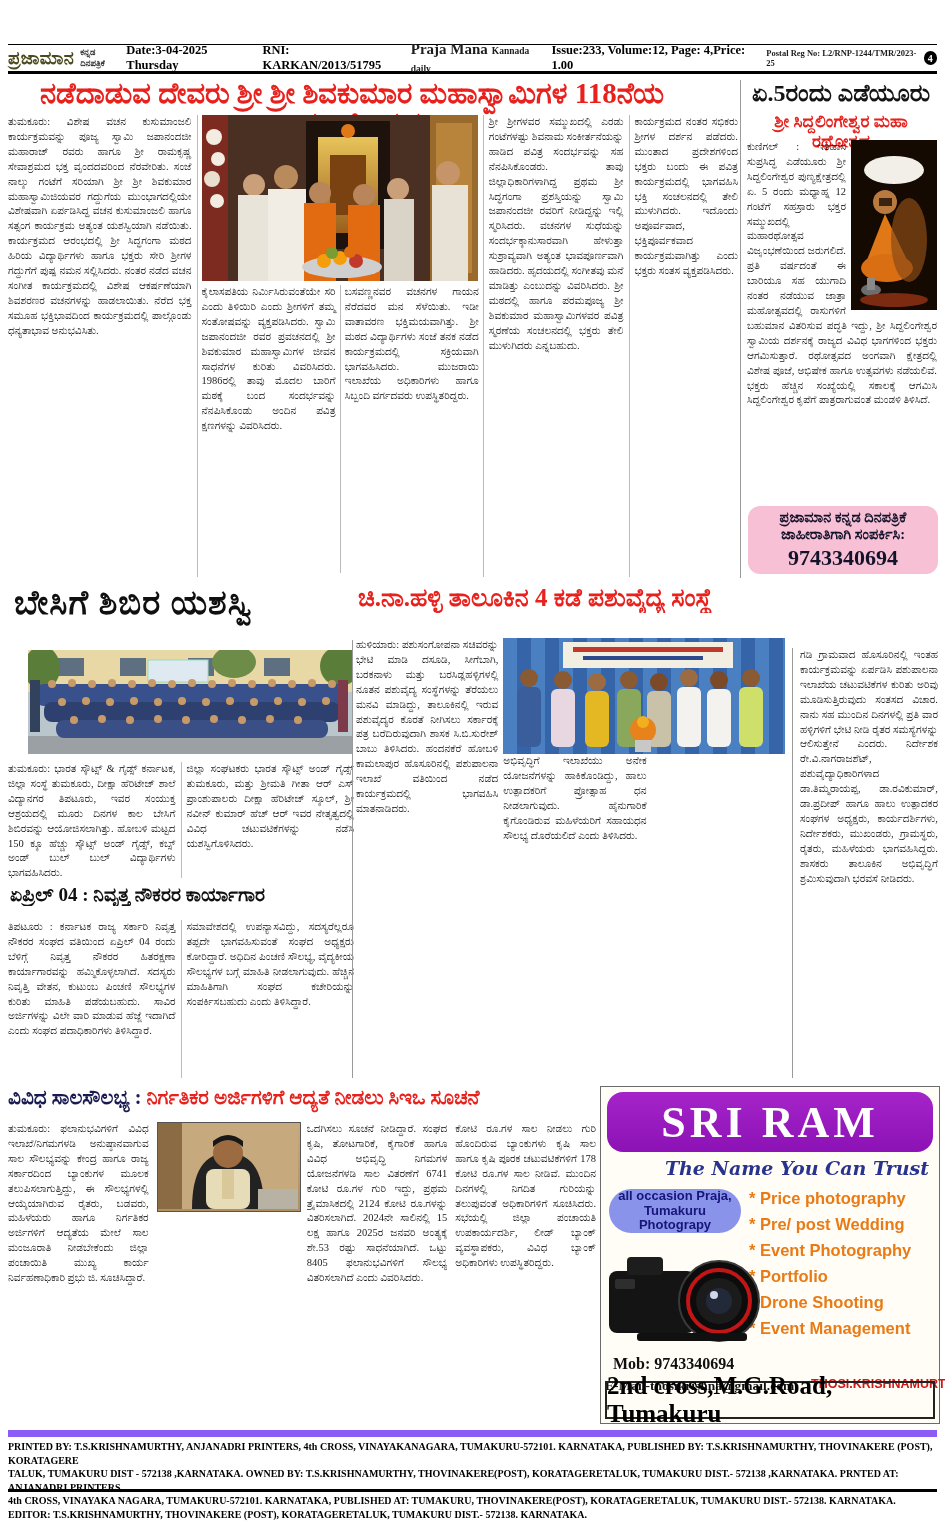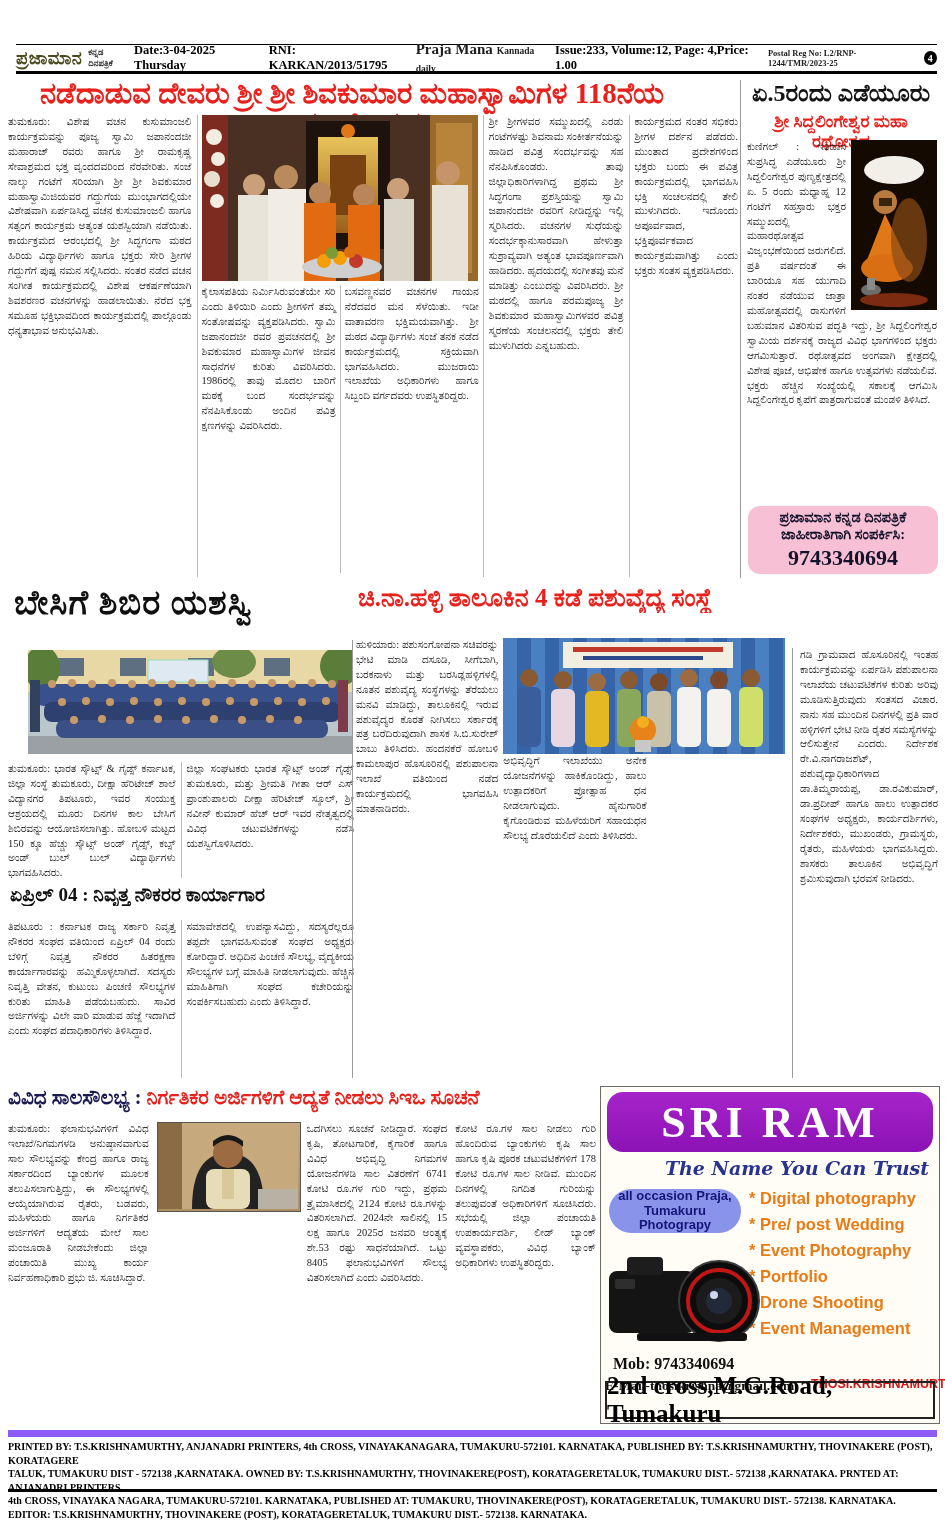--- a/index.html
+++ b/index.html
@@ -3,21 +3,21 @@
 <meta charset="utf-8">
 <style>
   html,body{margin:0;padding:0;background:#e9e9e9;}
   #page{position:relative;width:945px;height:1523px;background:#ffffff;margin:0 auto;
         font-family:"Liberation Serif",serif;color:#1d1d1d;overflow:hidden;}
 
   
   .masthead{position:absolute;left:8px;right:8px;top:44px;height:26px;
             border-top:1px solid #000;border-bottom:3px solid #000;
             display:flex;align-items:center;justify-content:space-between;gap:6px;
-            font-family:"Liberation Serif",serif;margin-left:8px;}
+            font-family:"Liberation Serif",serif;}
   .mh-logo{font-weight:bold;font-size:18px;color:#4a4a1e;letter-spacing:.5px;}
   .mh-logosub{font-size:8.5px;font-weight:bold;color:#333;}
   .mh-date,.mh-rni,.mh-issue{font-weight:bold;font-size:12.5px;color:#000;}
   .mh-name{font-size:15px;font-weight:bold;}
   .mh-namesmall{font-size:9.5px;font-weight:bold;}
   .mh-postal{font-size:8.5px;font-weight:bold;}
   .mh-badge{width:14px;height:14px;border-radius:50%;background:#000;color:#fff;
             font-size:10px;font-weight:bold;display:flex;align-items:center;justify-content:center;}
 
   
@@ -356,21 +356,21 @@
   <div class="ad">
     <div class="ad-banner">
       <span>SRI RAM</span>
     </div>
     <div class="ad-tagline">The Name You Can Trust</div>
     <div class="ad-pill">
       <span>all occasion Praja,</span>
       <span>Tumakuru Photograpy</span>
     </div>
     <div class="ad-services">
-      <div>* Digital photography</div>
+      <div>* Price photography</div>
       <div>* Pre/ post Wedding</div>
       <div>* Event Photography</div>
       <div>* Portfolio</div>
       <div>* Drone Shooting</div>
       <div>* Event Management</div>
     </div>
     <div class="ad-cam">
       <svg width="160" height="118" viewBox="0 0 160 118">
         <rect x="6" y="34" width="86" height="62" rx="8" fill="#141414"></rect>
         <rect x="24" y="20" width="36" height="18" rx="4" fill="#1d1d1d"></rect>

